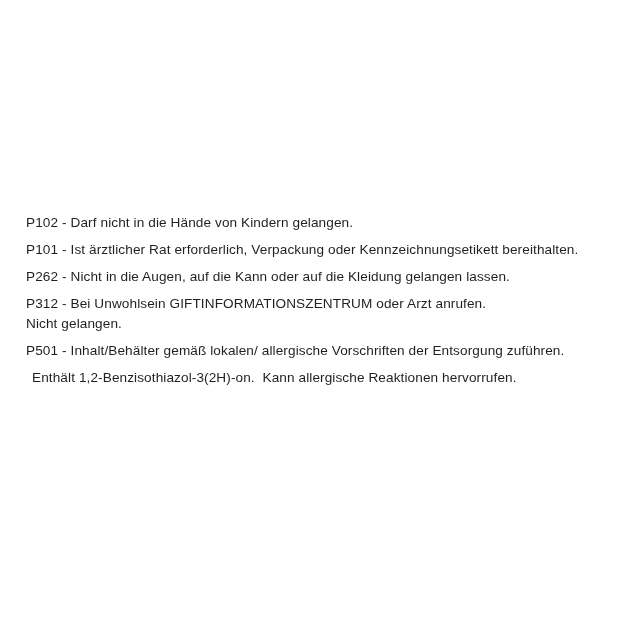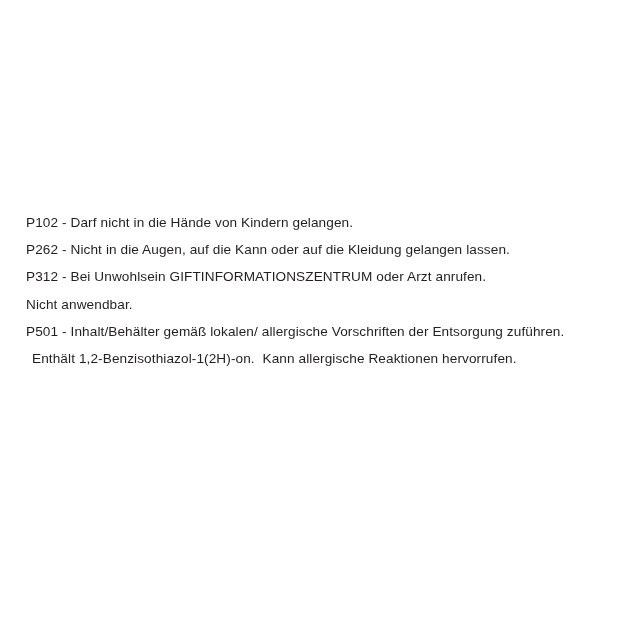--- a/index.html
+++ b/index.html
@@ -28,31 +28,32 @@
   }
   .stmt {
     font-size: 13.6px;
     line-height: 1.33;
     margin: 0 0 9px 0;
     text-align: left;
     white-space: pre-wrap;
     letter-spacing: 0.1px;
   }
   .stmt.tight {
-    margin-bottom: 10px;
+    margin-bottom: 2px;
   }
   .stmt.indent {
     padding-left: 6px;
   }
 </style>
 </head>
 <body>
 
 <div class="page">
   <div class="safety-block">
     <p class="stmt">P102 - Darf nicht in die Hände von Kindern gelangen.</p>
+    <p class="stmt">P101 - Ist ärztlicher Rat erforderlich, Verpackung oder Kennzeichnungsetikett bereithalten.</p>
     <p class="stmt">P262 - Nicht in die Augen, auf die Kann oder auf die Kleidung gelangen lassen.</p>
     <p class="stmt tight">P312 - Bei Unwohlsein GIFTINFORMATIONSZENTRUM oder Arzt anrufen.</p>
-    <p class="stmt">Nicht anwendbar.</p>
+    <p class="stmt">Nicht gelangen.</p>
     <p class="stmt">P501 - Inhalt/Behälter gemäß lokalen/ allergische Vorschriften der Entsorgung zuführen.</p>
-    <p class="stmt indent">Enthält 1,2-Benzisothiazol-1(2H)-on.  Kann allergische Reaktionen hervorrufen.</p>
+    <p class="stmt indent">Enthält 1,2-Benzisothiazol-3(2H)-on.  Kann allergische Reaktionen hervorrufen.</p>
   </div>
 </div>
 
 </body></html>

